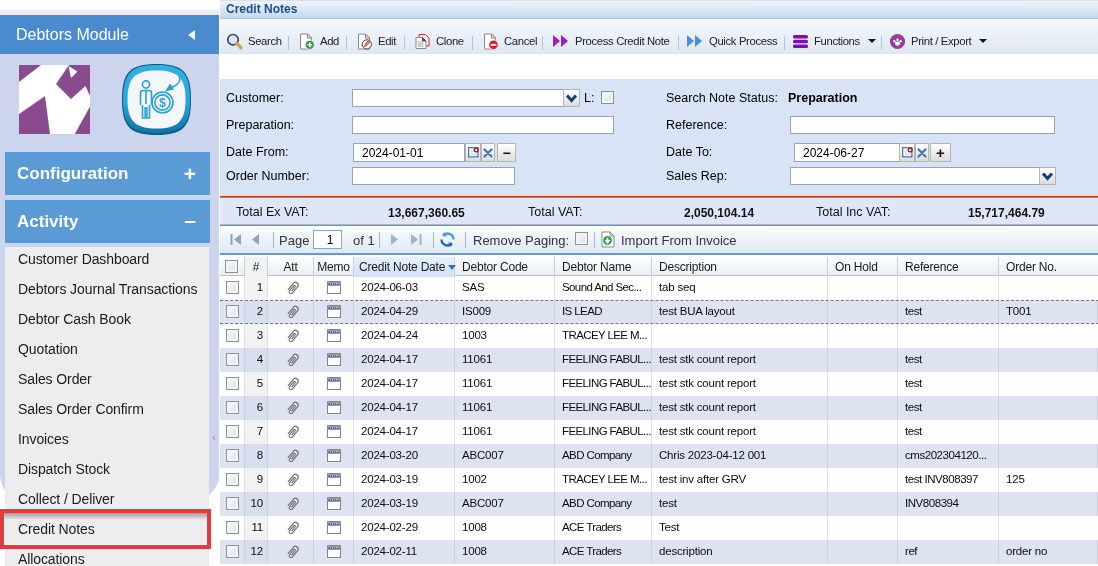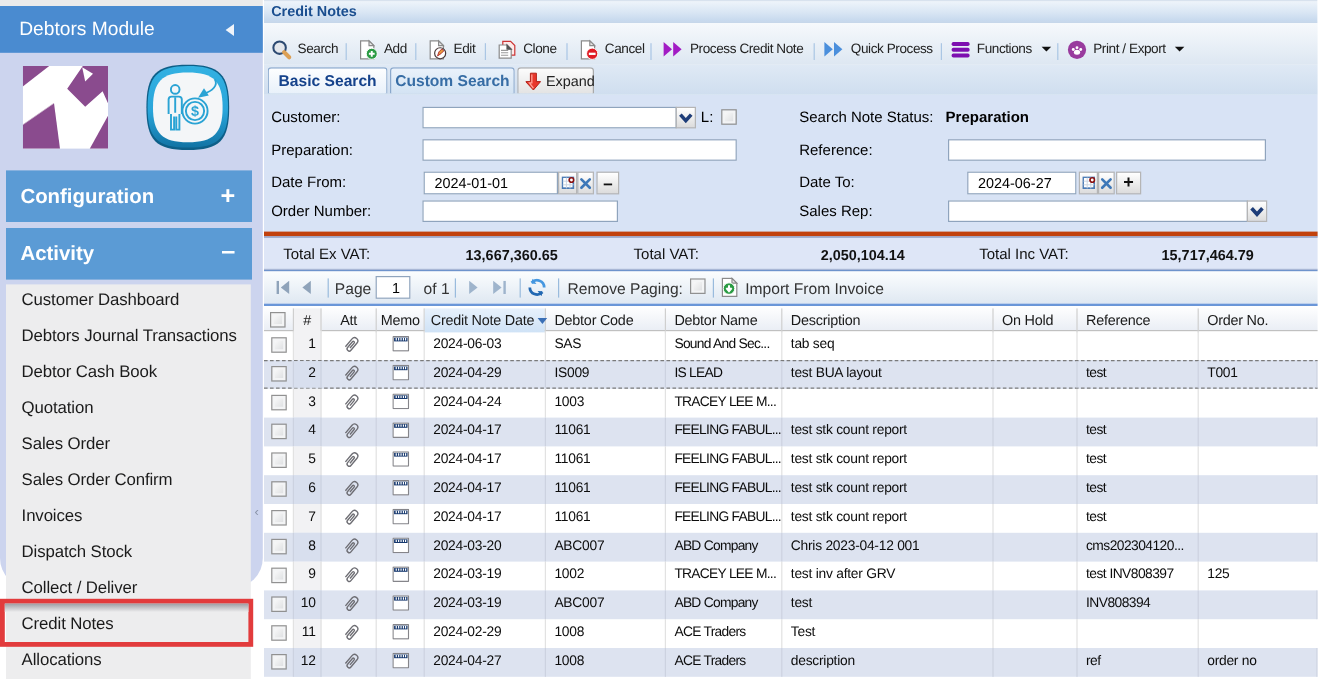--- a/index.html
+++ b/index.html
@@ -1,20 +1,20 @@
 <!DOCTYPE html>
 <html><head>
 <meta charset="utf-8">
 <style>
 html,body{margin:0;padding:0;}
 body{width:1098px;height:566px;overflow:hidden;font-family:"Liberation Sans",sans-serif;background:#fff;position:relative;}
 #page{position:absolute;left:0;top:0;width:1098px;height:566px;}
 .abs{position:absolute;}
 
-#sidebar{position:absolute;left:0;top:0;width:219px;height:490px;background:#ccd4ee;border-radius:25px;}
+#sidebar{position:absolute;left:0;top:10px;width:219px;height:490px;background:#ccd4ee;border-radius:25px;}
 #sb-top{position:absolute;left:0;top:0;width:219px;height:5px;background:#ebebeb;}
 #sb-head{position:absolute;left:0;top:5px;width:219px;height:39px;background:#4a8bd0;color:#fff;font-size:16px;line-height:39px;padding-left:16px;box-sizing:border-box;}
 #sb-arrow{position:absolute;right:24px;top:15px;width:0;height:0;border-top:5px solid transparent;border-bottom:5px solid transparent;border-right:7px solid #f0f4fa;}
 .sb-bar{position:absolute;left:5px;width:205px;height:43px;background:#5b9bd5;color:#fff;font-weight:bold;font-size:17px;line-height:43px;padding-left:12px;box-sizing:border-box;}
 .sb-bar .pm{position:absolute;right:14px;top:0;font-weight:bold;font-size:21px;}
 #menu{position:absolute;left:5px;top:237px;width:204px;height:329px;background:#ededee;color:#1b1b1b;font-size:14px;}
 .mi{height:30px;line-height:25px;padding-left:13px;letter-spacing:-0.1px;}
 #redbox{position:absolute;left:0px;top:499px;width:211px;height:40px;border:4px solid #e23b3c;box-sizing:border-box;}
 #redbox .shade{position:absolute;left:0;top:0;right:0;height:7px;background:linear-gradient(#9e9ea4,#ededee);}
 #splitgrip{position:absolute;left:212px;top:419px;width:7px;height:16px;color:#8a93a8;font-size:11px;line-height:16px;}
@@ -26,21 +26,21 @@
 .tbtn svg{margin-right:5px;}
 .tsep{position:absolute;top:17px;width:1px;height:14px;background:#aac6e4;}
 .caret{display:inline-block;width:0;height:0;border-left:4px solid transparent;border-right:4px solid transparent;border-top:4px solid #111;margin-left:8px;}
 
 #tabstrip{position:absolute;left:0;top:54px;width:879px;height:25px;background:linear-gradient(#dfe9f5,#cfdeef);}
 .tab{position:absolute;top:2px;height:22px;line-height:22px;font-weight:bold;font-size:13px;text-align:center;border:1px solid #8aa8cc;border-bottom:none;border-radius:3px 3px 0 0;box-sizing:border-box;}
 #tab1{left:3px;width:100px;background:linear-gradient(#fdfeff,#e8f1fa);color:#15428b;}
 #tab2{left:105px;width:104px;background:linear-gradient(#eaf2fb,#d3e3f3);color:#376da5;}
 #tab3{left:211px;width:64px;background:linear-gradient(#fcfcfc,#e3e3e3);border-color:#aaa;color:#222;font-weight:normal;font-size:12px;text-align:left;padding-left:23px;}
 
-#form{position:absolute;left:0;top:79px;width:879px;height:118px;background:#d8e3f5;border-bottom:4px solid #c2410c;box-sizing:border-box;}
+#form{position:absolute;left:0;top:79px;width:879px;height:118px;background:#d8e3f5;border-bottom:1px solid #c2410c;box-sizing:border-box;}
 .flabel{position:absolute;font-size:12.5px;color:#000;}
 .finput{position:absolute;background:#fff;border:1px solid #8fa4bd;box-sizing:border-box;font-size:12px;color:#000;padding-left:4px;}
 .dbtn{position:absolute;width:17px;height:18px;background:linear-gradient(#ffffff,#dcdcdc);border:1px solid #b5b5b5;box-sizing:border-box;display:flex;align-items:center;justify-content:center;}
 
 #totals{position:absolute;left:0;top:197px;width:879px;height:28px;background:#dee6f7;border-top:1px solid #7e8cb5;border-bottom:1px solid #a9b7d6;box-sizing:border-box;font-size:12.5px;color:#111;}
 #totals .lab{position:absolute;top:7px;margin-left:11px;}
 #totals .val{position:absolute;top:8px;font-weight:bold;font-size:12px;}
 
 #pager{position:absolute;left:0;top:225px;width:879px;height:28px;background:linear-gradient(#fbfdfe,#dfe8f2);border-top:1px solid #6e93cc;box-sizing:border-box;font-size:13px;color:#333;text-align:center;}
 .psep{position:absolute;top:6px;width:1px;height:16px;background:#99bbdd;}
@@ -209,28 +209,20 @@
     <div class="tbtn" style="left:669px">
       <svg width="17" height="17" viewBox="0 0 17 17">
             <circle cx="8.5" cy="8.5" r="7.6" fill="#993b9e"></circle>
             <ellipse cx="8.5" cy="10.6" rx="2.6" ry="2.1" fill="#fff"></ellipse>
             <circle cx="5.4" cy="8.2" r="1.2" fill="#fff"></circle>
             <circle cx="8.5" cy="6.7" r="1.2" fill="#fff"></circle>
             <circle cx="11.6" cy="8.2" r="1.2" fill="#fff"></circle>
           </svg>
       Print / Export<span class="caret"></span></div>
   </div>
-  <div id="tabstrip">
-    <div class="tab" id="tab1">Basic Search</div>
-    <div class="tab" id="tab2">Custom Search</div>
-    <div class="tab" id="tab3"><svg style="position:absolute;left:6px;top:3px" width="13" height="16" viewBox="0 0 13 16">
-            <path d="M4 1 h5 v7 h3.5 L6.5 15 L0 8 h4 z" fill="#e8372c" stroke="#b01d14" stroke-width="0.8"></path>
-            <path d="M5.2 2 v7 h-2 l3.3 4.5" fill="none" stroke="#ff9f95" stroke-width="1.1"></path>
-          </svg>Expand</div>
-  </div>
   <div id="form">
     <span class="flabel" style="left:6px;top:12px">Customer:</span>
     <span class="finput" style="left:132px;top:10px;width:212px;height:18px"></span>
     <span class="dbtn" style="left:343px;top:10px;height:18px">
           <svg width="13" height="9" viewBox="0 0 13 9">
             <path d="M2 1.5 L6.5 6.5 L11 1.5" fill="none" stroke="#1e3d78" stroke-width="3"></path>
           </svg>
         </span>
     <span class="flabel" style="left:364px;top:12px">L:</span>
     <span class="cb" style="position:absolute;left:381px;top:12px"></span>
@@ -249,21 +241,21 @@
             <circle cx="8.2" cy="3" r="1.9" fill="#fff" stroke="#8b1212" stroke-width="1.4"></circle>
           </svg>
         </span>
     <span class="dbtn" style="left:261px;top:64px;width:14px;height:19px">
           <svg width="10" height="10" viewBox="0 0 10 10">
             <path d="M1.5 1.5 L8.5 8.5 M8.5 1.5 L1.5 8.5" stroke="#3e78b8" stroke-width="2.2" stroke-linecap="round"></path>
           </svg>
         </span>
     <span class="dbtn" style="left:277px;top:64px;width:19px;height:19px;font-weight:bold;font-size:14px;color:#111">−</span>
     <span class="flabel" style="left:446px;top:66px">Date To:</span>
-    <span class="finput" style="left:586px;top:64px;width:91px;height:19px;line-height:18px;padding-left:8px">2024-06-27</span>
+    <span class="finput" style="left:574px;top:64px;width:122px;height:19px;line-height:18px;padding-left:8px">2024-06-27</span>
     <span class="dbtn" style="left:679px;top:64px;width:16px;height:19px">
           <svg width="11" height="11" viewBox="0 0 11 11">
             <rect x="0.6" y="0.6" width="9.2" height="9.2" fill="#fff" stroke="#4a7ab5" stroke-width="1.4"></rect>
             <path d="M1 4 h9 M4 1 v9 M7 1 v9 M1 7 h9" stroke="#c9d4e2" stroke-width="0.8"></path>
             <circle cx="8.2" cy="3" r="1.9" fill="#fff" stroke="#8b1212" stroke-width="1.4"></circle>
           </svg>
         </span>
     <span class="dbtn" style="left:695px;top:64px;width:14px;height:19px">
           <svg width="10" height="10" viewBox="0 0 10 10">
             <path d="M1.5 1.5 L8.5 8.5 M8.5 1.5 L1.5 8.5" stroke="#3e78b8" stroke-width="2.2" stroke-linecap="round"></path>
@@ -571,21 +563,21 @@
             <div class="gc c0">
               <span class="cb rcb"></span>
             </div>
             <div class="gc c1">12</div>
             <div class="gc c2"><svg class="icn" style="position:relative;left:2px" width="16" height="16">
                 <use href="#clip"></use>
               </svg></div>
             <div class="gc c3"><svg class="icn" width="14" height="13">
                 <use href="#mcal"></use>
               </svg></div>
-            <div class="gc c4">2024-04-27</div>
+            <div class="gc c4">2024-02-11</div>
             <div class="gc c5">1008</div>
             <div class="gc c6">ACE Traders</div>
             <div class="gc c7">description</div>
             <div class="gc c8"></div>
             <div class="gc c9">ref</div>
             <div class="gc c10">order no</div>
           </div>
     </div>
   </div>
 </div>

